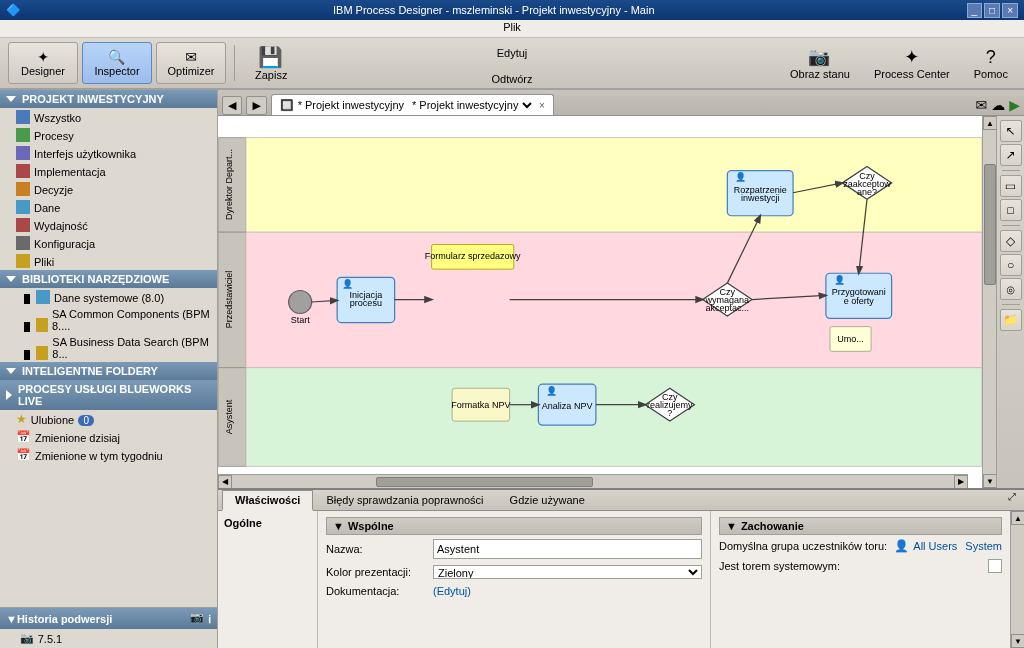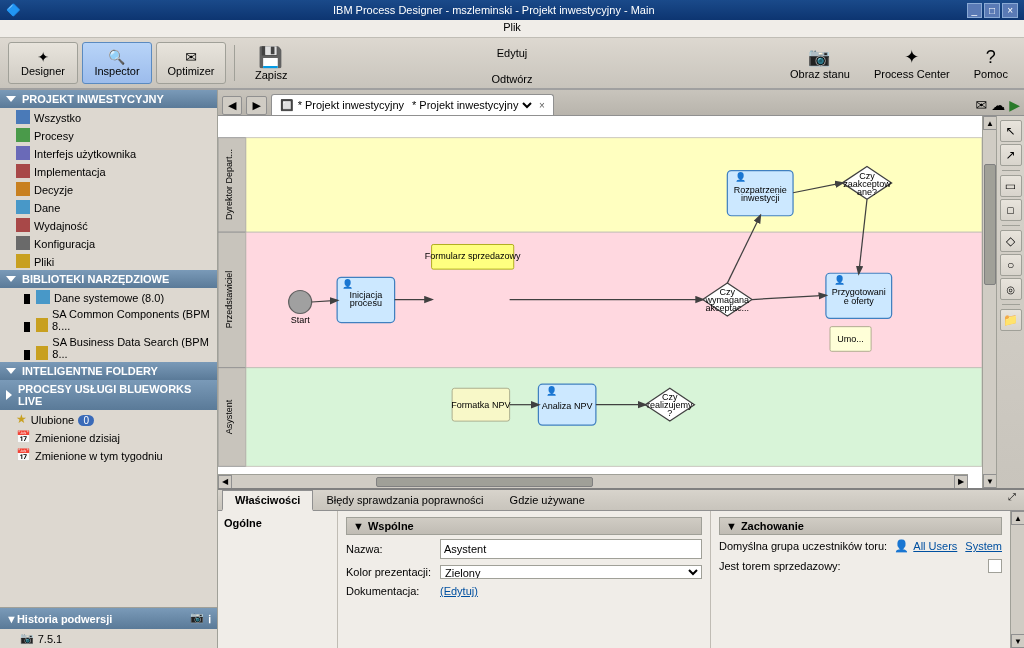--- a/index.html
+++ b/index.html
@@ -257,21 +257,21 @@
       border-bottom: 2px solid #f0ede8;
       font-weight: bold;
       margin-bottom: -1px;
     }
     .bottom-content {
       flex: 1;
       display: flex;
       overflow: hidden;
     }
     .bottom-left-panel {
-      width: 120px;
+      width: 100px;
       border-right: 1px solid #c0bcb4;
       padding: 6px;
       background: #f0ede8;
       font-weight: bold;
       font-size: 11px;
     }
     .bottom-middle-panel {
       flex: 1;
       padding: 6px 8px;
       background: #f0ede8;
@@ -280,21 +280,21 @@
     .bottom-right-panel {
       width: 300px;
       border-left: 1px solid #c0bcb4;
       padding: 6px 8px;
       background: #f0ede8;
     }
     .property-row {
       display: flex;
       align-items: center;
       margin-bottom: 6px;
-      gap: 4px;
+      gap: 17px;
     }
     .property-label { width: 90px; color: #000; font-size: 11px; }
     .property-input {
       flex: 1;
       height: 20px;
       border: 1px solid #a0a098;
       background: white;
       padding: 1px 3px;
       font-size: 11px;
     }
@@ -318,21 +318,21 @@
     }
     .doc-area {
       border: 1px solid #c0bcb4;
       background: white;
       padding: 4px 6px;
       font-size: 11px;
       color: #808080;
       min-height: 40px;
       font-style: italic;
     }
-    .doc-link { color: #0050a0; text-decoration: underline; cursor: pointer; font-style: normal; }
+    .doc-link { color: #0050a0; cursor: pointer; font-style: normal; }
     .bottom-right-row {
       display: flex;
       align-items: center;
       margin-bottom: 6px;
       gap: 4px;
       font-size: 11px;
     }
     .bottom-right-label { flex: 1; color: #000; }
     .checkbox-style { width: 14px; height: 14px; border: 1px solid #a0a098; background: white; display: inline-block; }
 
@@ -701,21 +701,21 @@
             <span>Zachowanie</span>
           </div>
           <div class="bottom-right-row">
             <span class="bottom-right-label">Domyślna grupa uczestników toru:</span>
             <span style="font-size:12px;">👤</span>
             <span class="doc-link">All Users</span>
             <span> </span>
             <span class="doc-link">System</span>
           </div>
           <div class="bottom-right-row">
-            <span class="bottom-right-label">Jest torem sprzedazowy:</span>
+            <span class="bottom-right-label">Jest torem systemowym:</span>
             <span class="checkbox-style"></span>
           </div>
         </div>
 
         <div style="width:14px;background:#d0ccc4;border-left:1px solid #a0a098;display:flex;flex-direction:column;">
           <div class="scroll-btn">▲</div>
           <div style="flex:1;"></div>
           <div class="scroll-btn">▼</div>
         </div>
       </div>

